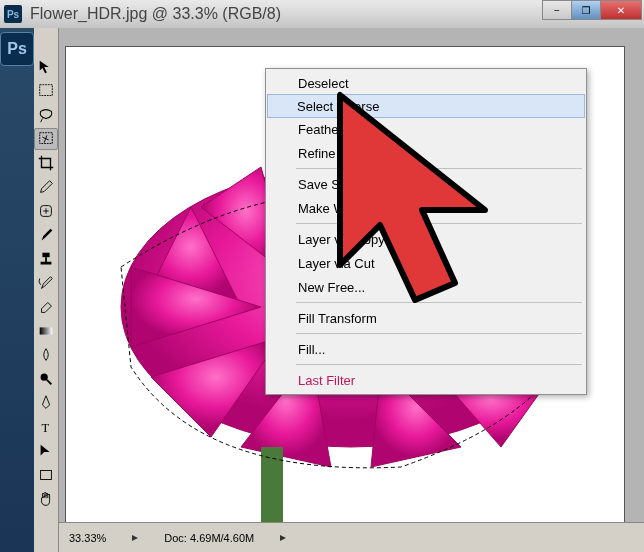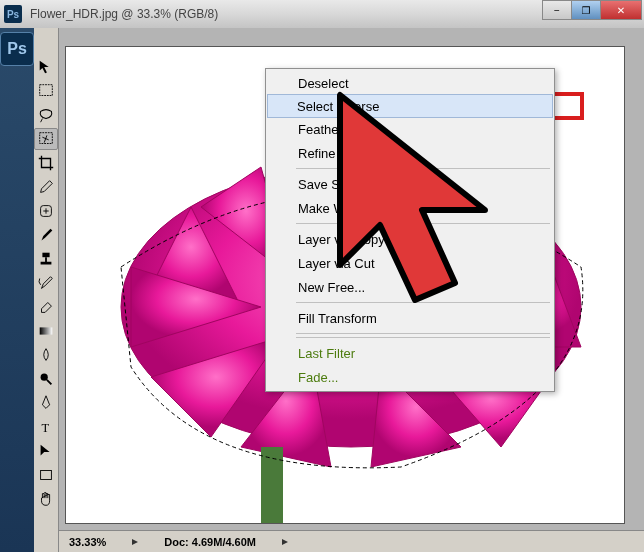--- a/index.html
+++ b/index.html
@@ -29,21 +29,21 @@
   font-weight: bold;
   font-size: 10px;
   display: flex;
   align-items: center;
   justify-content: center;
   border-radius: 2px;
   margin-right: 8px;
 }
 .title-text {
   color: #444;
-  font-size: 12px;
+  font-size: 16px;
 }
 .window-controls {
   position: absolute;
   right: 2px;
   top: 0;
   display: flex;
 }
 .win-btn {
   width: 30px;
   height: 20px;
@@ -140,56 +140,55 @@
   overflow: hidden;
 }
 .flower {
   position: absolute;
   left: 35px;
   top: 100px;
   width: 500px;
   height: 380px;
 }
 .status-bar {
-  height: 22px;
+  height: 30px;
   background: #d4d0c8;
   border-top: 1px solid #888;
   display: flex;
   align-items: center;
   padding: 6px 10px;
   gap: 24px;
   font-size: 11px;
   color: #000;
-  font-weight: bold;
 }
 .status-sep {
   width: 10px;
   height: 10px;
 }
 
 .context-menu {
   position: absolute;
   left: 265px;
   top: 68px;
-  width: 290px;
+  width: 322px;
   background: #f0f0f0;
   border: 1px solid #909090;
   box-shadow: 2px 2px 6px rgba(0,0,0,0.3);
   padding: 2px;
   z-index: 50;
 }
 .menu-item {
   height: 24px;
   padding: 0 18px 0 30px;
   display: flex;
   align-items: center;
   font-size: 13px;
   color: #000;
 }
-.menu-item.disabled { color: #4d7c0f; }
+.menu-item.disabled { color: #be185d; }
 .menu-item.highlighted {
   background: #d8e6f8;
   border: 1px solid #a0b8d8;
   margin: -1px;
   padding: 0 17px 0 29px;
 }
 .menu-sep {
   height: 1px;
   background: #c0c0c0;
   margin: 3px 2px 3px 28px;
@@ -386,22 +385,22 @@
     <div class="menu-sep"></div>
     <div class="menu-item">Save Selection...</div>
     <div class="menu-item">Make Work Path...</div>
     <div class="menu-sep"></div>
     <div class="menu-item">Layer via Copy</div>
     <div class="menu-item">Layer via Cut</div>
     <div class="menu-item">New Free...</div>
     <div class="menu-sep"></div>
     <div class="menu-item">Fill Transform</div>
     <div class="menu-sep"></div>
+    <div class="menu-item">Fill...</div>
     <div class="menu-sep"></div>
     <div class="menu-item disabled">Last Filter</div>
-    <div class="menu-item disabled">Fade...</div>
   </div>
 
 <div class="red-box" style="left:266px; top:92px; width:318px; height:28px;"></div>
 
 <svg class="big-arrow" style="left:330px; top:85px; width:170px; height:230px;" viewBox="0 0 170 230">
   <path d="M10 10 L10 180 L50 140 L85 215 L125 198 L92 125 L155 125 Z" fill="#e03838" stroke="#000" stroke-width="6" stroke-linejoin="round"></path>
 </svg>
 
 </body></html>

